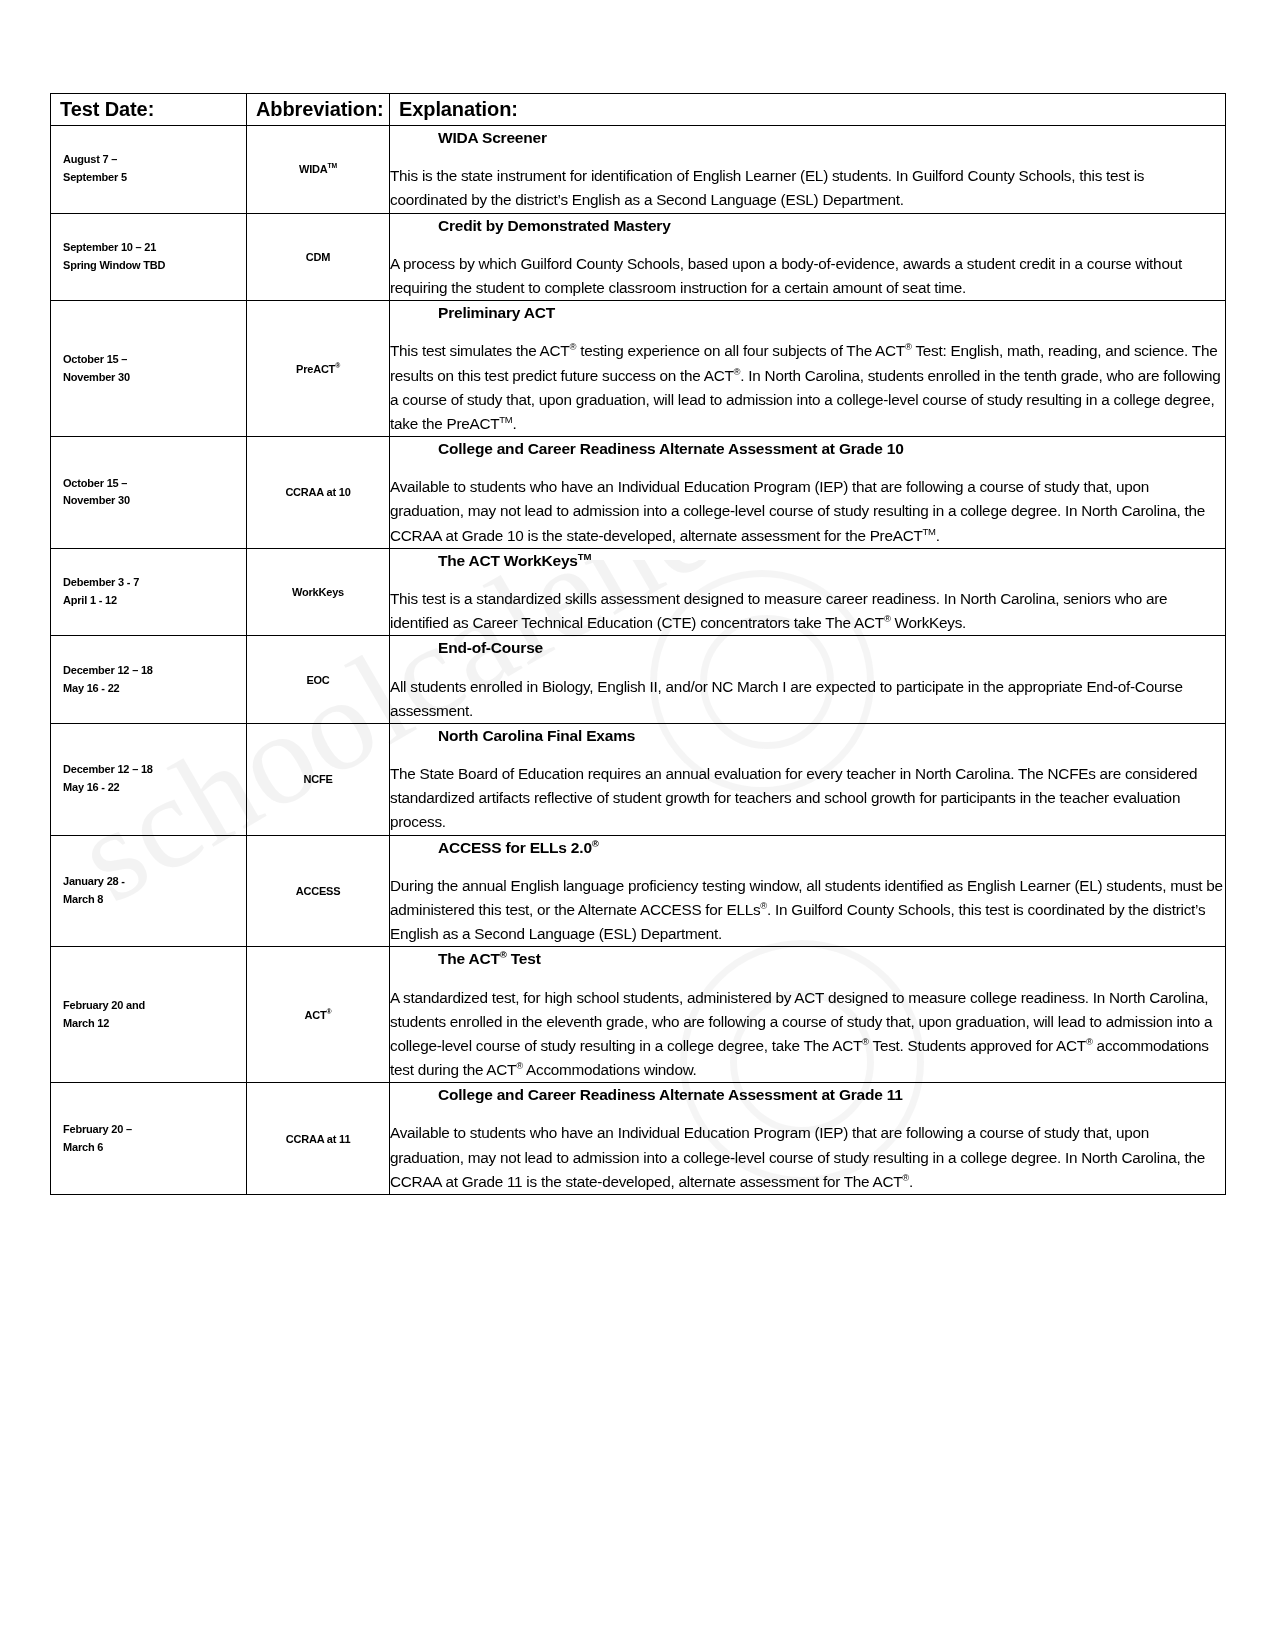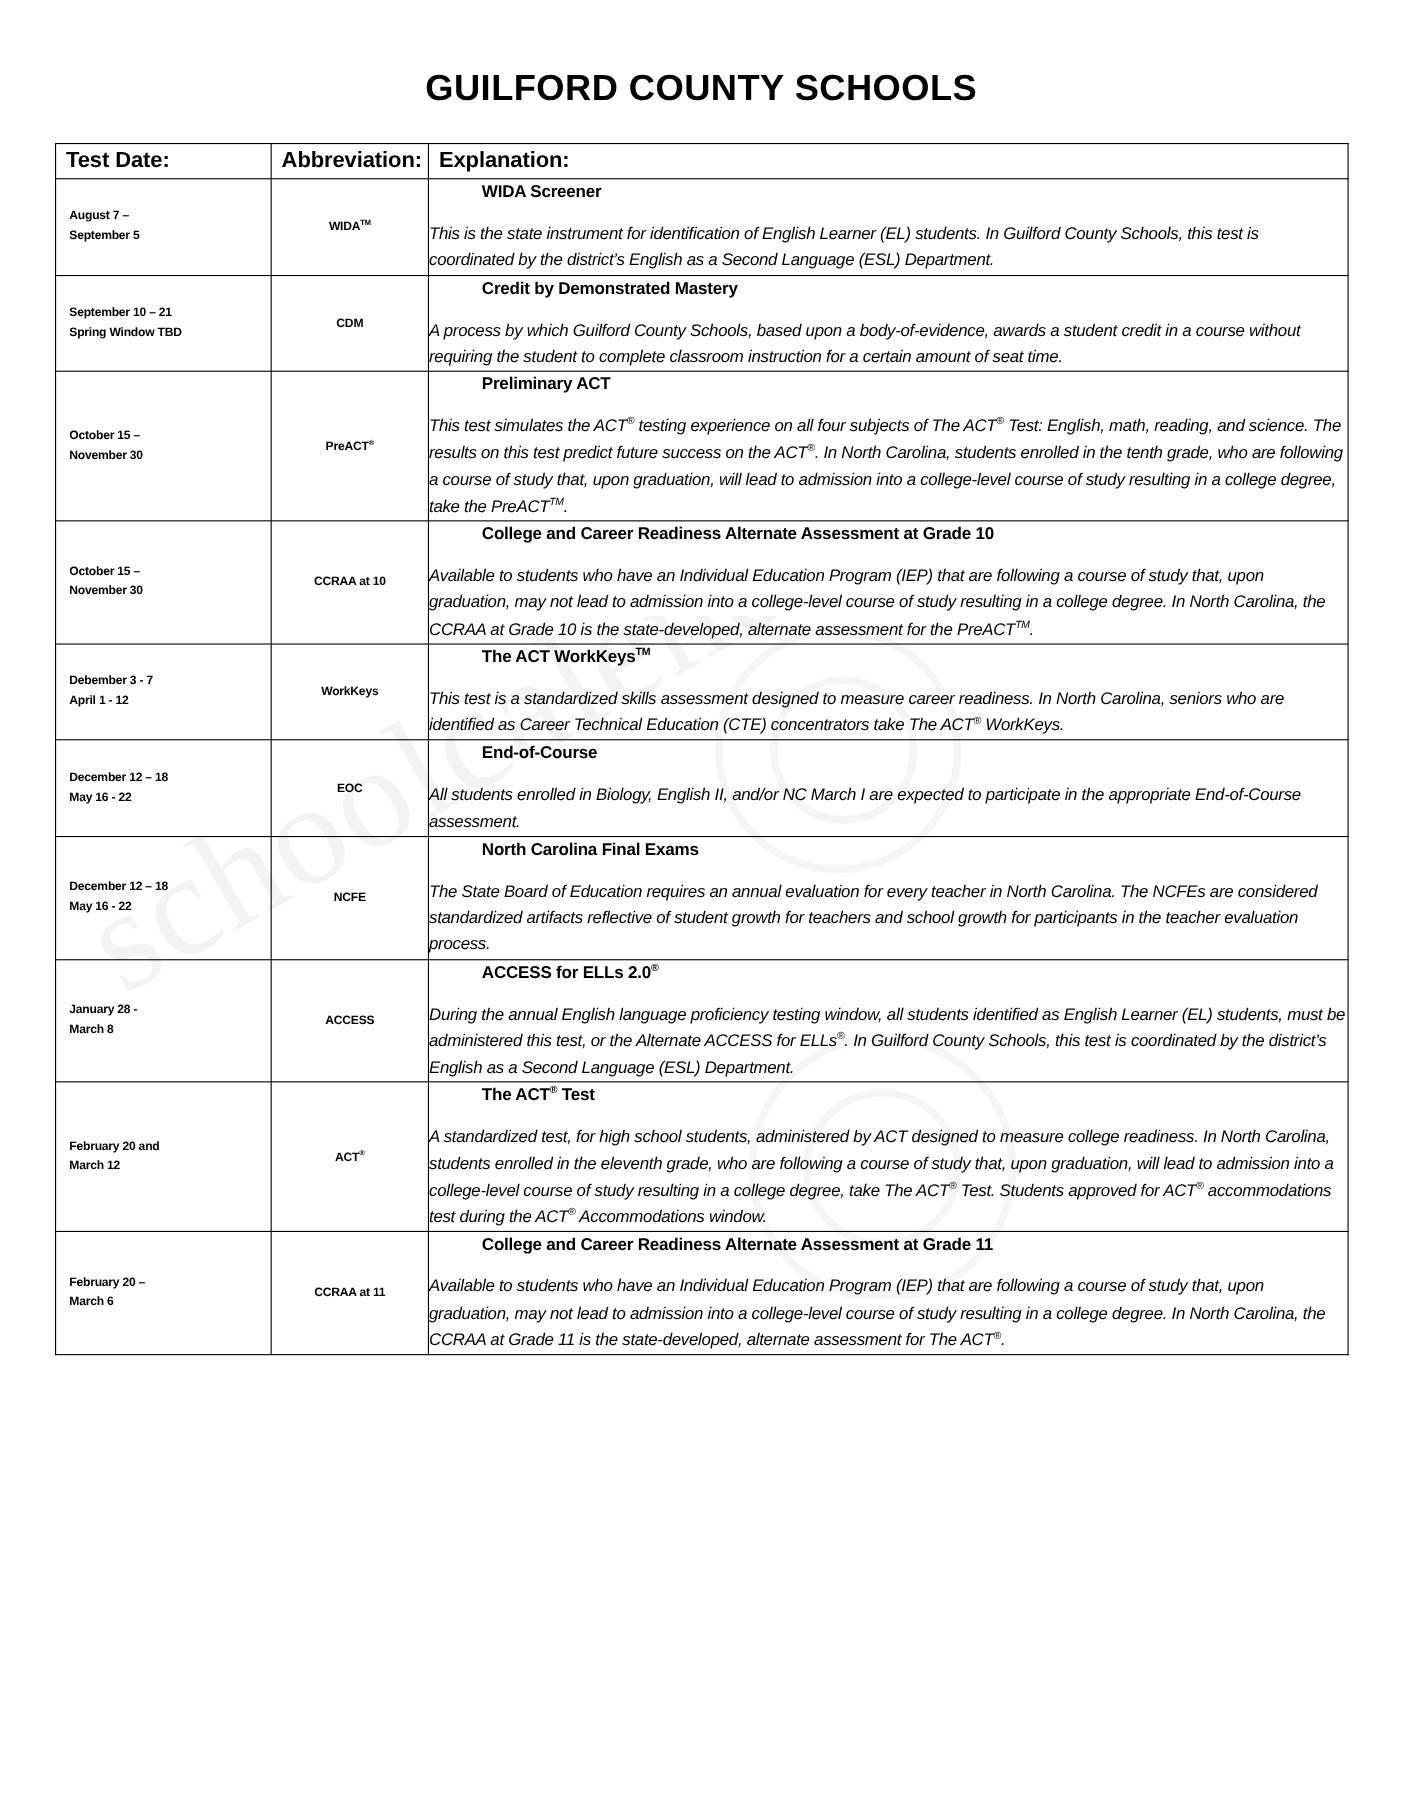--- a/index.html
+++ b/index.html
@@ -144,21 +144,20 @@
   .expl-title {
     font-size: 15.5px;
     font-weight: bold;
     line-height: 1.5;
     letter-spacing: -0.2px;
     margin-bottom: 1px;
     margin-left: 48px;
   }
   .expl-body {
     font-size: 15.3px;
-    font-style: italic;
     line-height: 1.58;
     letter-spacing: -0.25px;
     text-align: left;
     margin-top: 15px;
   }
   sup {
     font-size: 0.62em;
     vertical-align: super;
     line-height: 0;
   }
@@ -170,21 +169,20 @@
 
   <div class="watermark">
     <div class="watermark-ring wr1"></div>
     <div class="watermark-ring wr2"></div>
     <div class="watermark-ring wr3"></div>
     <div class="watermark-ring wr4"></div>
     <div class="watermark-text">schoolcalendars.org</div>
   </div>
 
   <div class="doc-header">
-    <div class="title-main">GUILFORD COUNTY SCHOOLS</div>
   </div>
 
   <div class="table-wrap">
     <table class="cal">
       <colgroup>
         <col class="c-date">
         <col class="c-abbr">
         <col class="c-expl">
       </colgroup>
       <thead>

